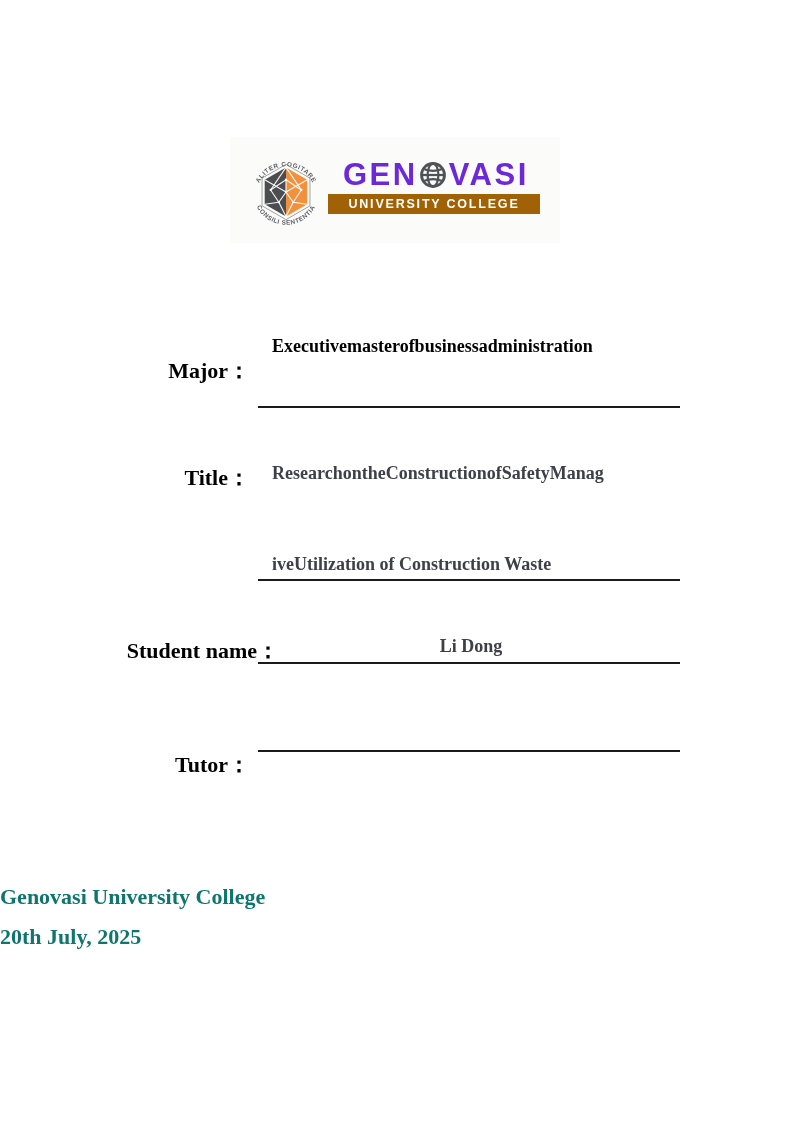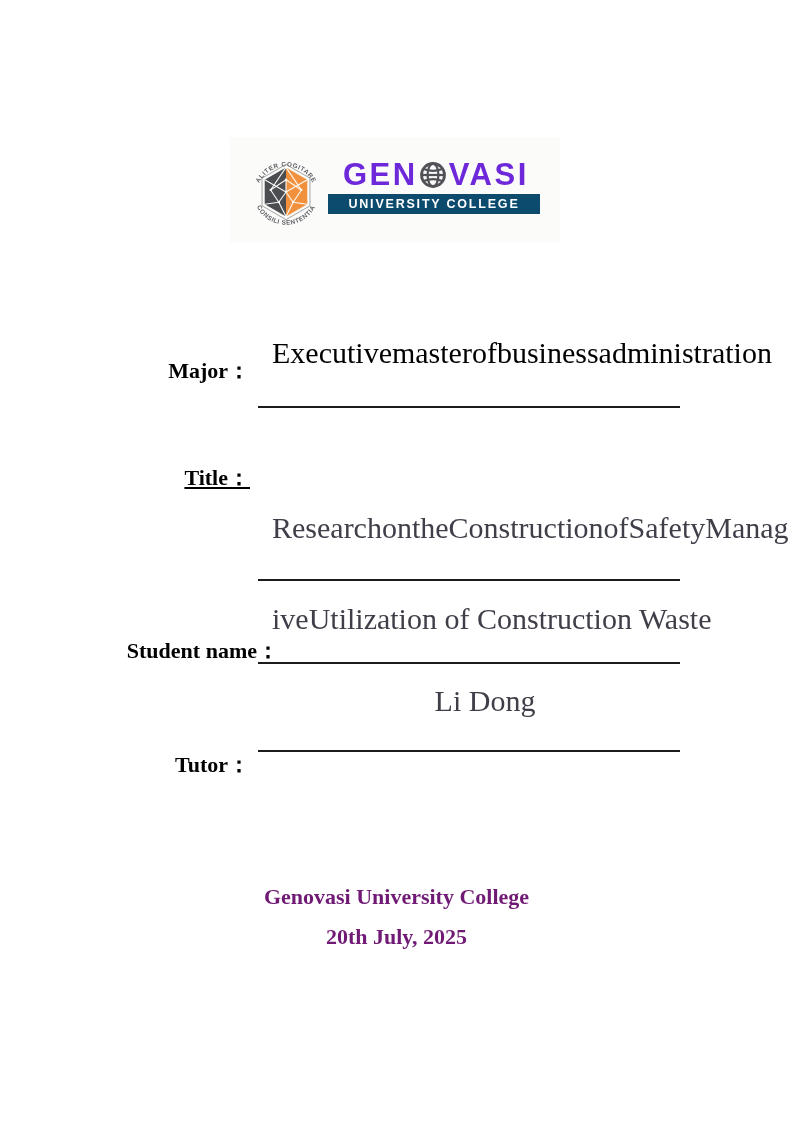--- a/index.html
+++ b/index.html
@@ -21,45 +21,45 @@
     position:absolute;left:96px;top:22px;width:218px;height:32px;
     display:flex;align-items:center;justify-content:flex-start;
     font-family:"Liberation Sans","DejaVu Sans",sans-serif;
     font-weight:bold;font-size:31px;letter-spacing:2.5px;color:#6d28d9;
     white-space:nowrap;
     margin-left:17px;
   }
   .brand-row .globe{margin:0 2px 0 1px;flex:0 0 auto;}
   .brand-bar{
     position:absolute;left:98px;top:57px;width:212px;height:20px;
-    background:#0c4a6e;color:#ffffff;
+    background:#a16207;color:#ffffff;
     font-family:"Liberation Sans","DejaVu Sans",sans-serif;
     font-weight:bold;font-size:12.5px;letter-spacing:1.8px;
     line-height:20px;text-align:center;white-space:nowrap;
   }
   
   .lbl{
     position:absolute;left:0;width:250px;text-align:right;
     font-weight:bold;font-size:22px;color:#000000;white-space:nowrap;
     font-family:"Liberation Serif","DejaVu Sans",serif;
   }
   .val{
     position:absolute;left:272px;width:410px;
-    font-weight:normal;font-size:30px;color:#000000;white-space:nowrap;
+    font-weight:bold;font-size:18px;color:#000000;white-space:nowrap;
   }
-  .val.titlecolor{color:#3E3F48;margin-top:48px;}
-  .val.centered{left:276px;width:418px;text-align:center;}
+  .val.titlecolor{color:#3E3F48;}
+  .val.centered{left:262px;width:418px;text-align:center;}
   .rule{
     position:absolute;left:258px;width:422px;height:0;
     border-top:2px solid #1b1b1b;
   }
   
   .footer-line{
-    position:absolute;left:0;width:793px;text-align:center;
-    font-weight:bold;font-size:22px;color:#701a75;
+    position:absolute;left:0;width:793px;
+    font-weight:bold;font-size:22px;color:#0f766e;
   }
 </style>
 </head>
 <body>
 
 <div class="page">
 
   <div class="logo-box">
 
     <svg class="emblem" viewBox="0 0 70 84">
@@ -121,21 +121,21 @@
       <span>VASI</span>
     </div>
 
     <div class="brand-bar">UNIVERSITY COLLEGE</div>
   </div>
 
   <div class="lbl" style="top:336px;margin-top:20px;">Major：</div>
   <div class="val" style="top:336px;">Executivemasterofbusinessadministration</div>
   <div class="rule" style="top:406px;"></div>
 
-  <div class="lbl" style="top:463px;text-decoration:underline;">Title：</div>
+  <div class="lbl" style="top:463px;">Title：</div>
   <div class="val titlecolor" style="top:463px;">ResearchontheConstructionofSafetyManag</div>
   <div class="val titlecolor" style="top:554px;">iveUtilization of Construction Waste</div>
   <div class="rule" style="top:579px;"></div>
 
   <div class="lbl" style="top:636px;padding-left:29px;">Student name：</div>
   <div class="val titlecolor centered" style="top:636px;">Li Dong</div>
   <div class="rule" style="top:662px;"></div>
 
   <div class="lbl" style="top:750px;">Tutor：</div>
   <div class="val titlecolor centered" style="top:726px;"></div>

